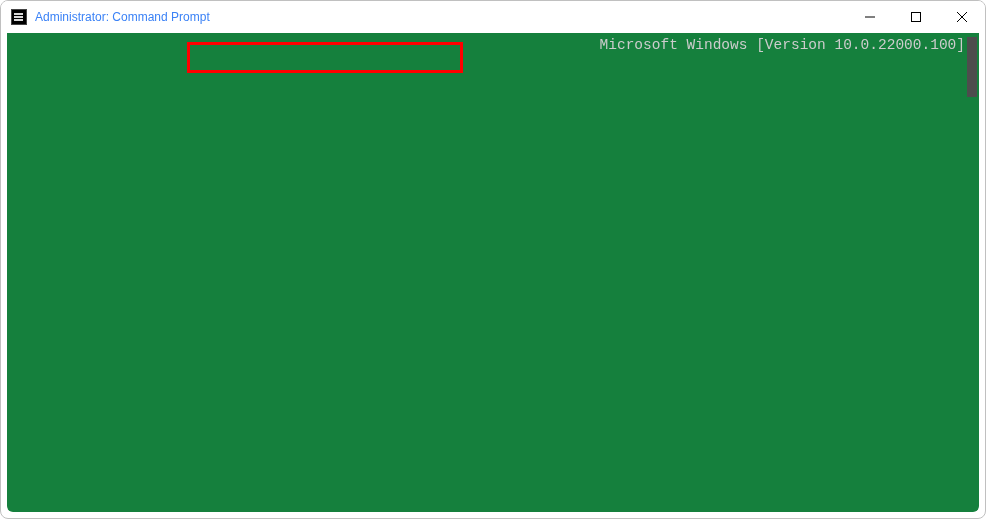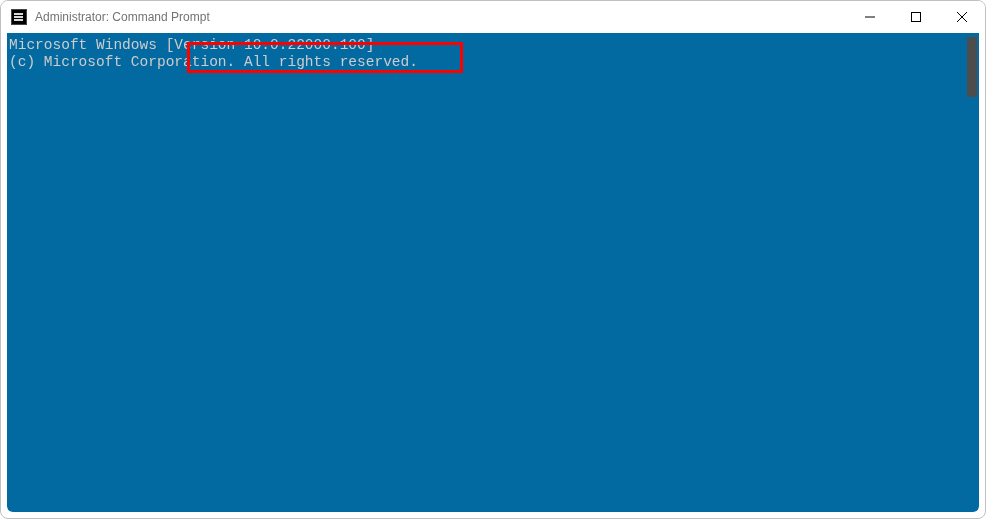--- a/index.html
+++ b/index.html
@@ -53,21 +53,21 @@
       left: 2px;
       top: 3px;
       width: 9px;
       height: 2px;
       background: #fff;
       box-shadow: 0 3px 0 #fff, 0 6px 0 #fff;
       opacity: 0.85;
     }
     .title-text {
       font-size: 12px;
-      color: #737373;
+      color: #3b82f6;
     }
     .window-controls {
       display: flex;
       height: 32px;
     }
     .window-control {
       width: 46px;
       height: 32px;
       display: flex;
       align-items: center;
@@ -75,23 +75,24 @@
       background: transparent;
       border: none;
       color: #000000;
     }
     .terminal-area {
       position: absolute;
       top: 32px;
       left: 6px;
       right: 6px;
       bottom: 6px;
-      background: #0369a1;
+      background: #15803d;
       border-radius: 0 0 6px 6px;
       overflow: hidden;
+      text-align: right;
     }
     .terminal-content {
       position: absolute;
       top: 0;
       left: 0;
       right: 14px;
       bottom: 0;
       padding: 4px 0 0 2px;
       font-family: Consolas, "Courier New", monospace;
       font-size: 14.5px;
@@ -144,18 +145,18 @@
       <button class="window-control close">
         <svg width="10" height="10" viewBox="0 0 10 10">
           <line x1="0" y1="0" x2="10" y2="10" stroke="currentColor" stroke-width="1"></line>
           <line x1="10" y1="0" x2="0" y2="10" stroke="currentColor" stroke-width="1"></line>
         </svg>
       </button>
     </div>
   </div>
 
   <div class="terminal-area">
-    <div class="terminal-content"><span class="terminal-line">Microsoft Windows [Version 10.0.22000.100]</span><span class="terminal-line">(c) Microsoft Corporation. All rights reserved.</span><span class="terminal-line"></span></div>
+    <div class="terminal-content"><span class="terminal-line">Microsoft Windows [Version 10.0.22000.100]</span><span class="terminal-line"></span></div>
     <div class="scrollbar-track"></div>
   </div>
 
   <div class="highlight-box"></div>
 </div>
 
 </body></html>

